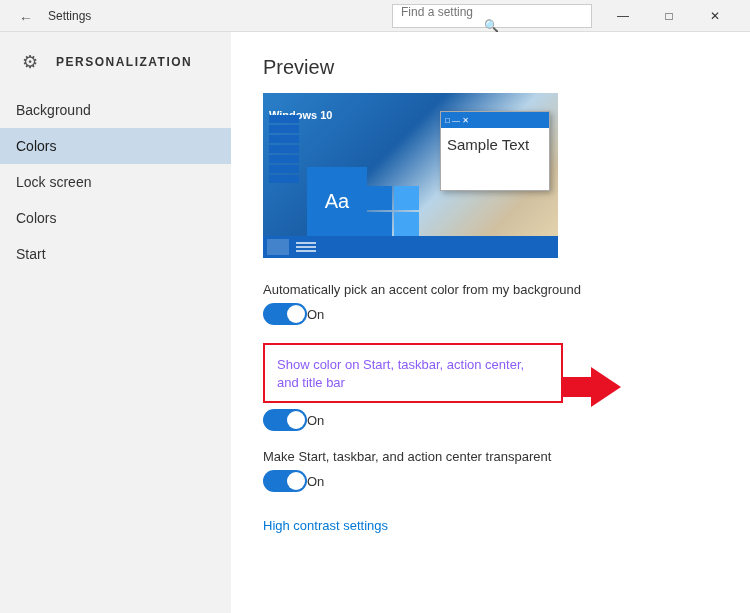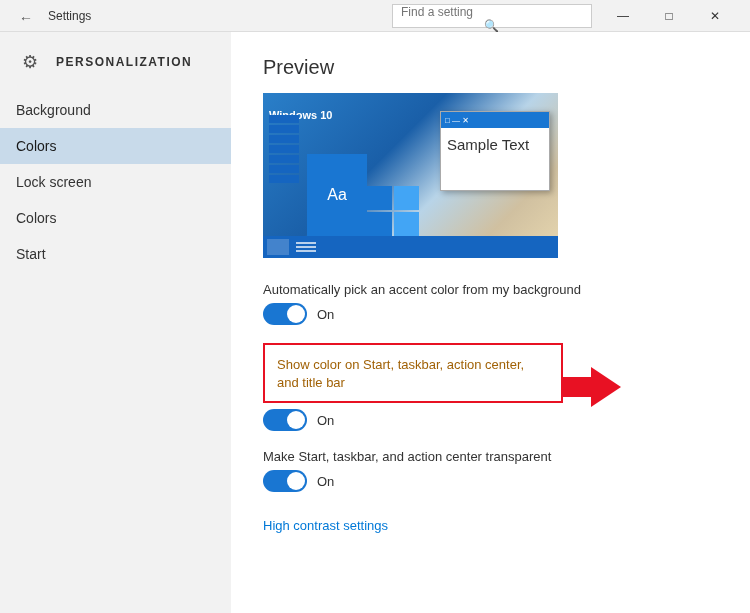--- a/index.html
+++ b/index.html
@@ -186,27 +186,27 @@
     .preview-line {
       height: 2px;
       width: 20px;
       background: rgba(255,255,255,0.7);
     }
     .preview-aa-block {
       position: absolute;
       bottom: 22px;
       left: 44px;
       width: 60px;
-      height: 82px;
+      height: 69px;
       background: #1976d2;
       display: flex;
       align-items: center;
       justify-content: center;
       color: white;
-      font-size: 16px;
+      font-size: 20px;
       font-weight: 300;
     }
     .preview-color-grid {
       position: absolute;
       bottom: 22px;
       left: 104px;
       display: grid;
       grid-template-columns: 1fr 1fr;
       gap: 2px;
       width: 52px;
@@ -256,21 +256,20 @@
       margin-bottom: 16px;
     }
     .option-label {
       font-size: 13px;
       color: #333;
       margin-bottom: 6px;
     }
     .toggle-row {
       display: flex;
       align-items: center;
-      gap: 10px;
       margin-bottom: 18px;
     }
     .toggle {
       width: 44px;
       height: 22px;
       background: #1976d2;
       border-radius: 11px;
       position: relative;
       cursor: pointer;
       flex-shrink: 0;
@@ -295,21 +294,21 @@
     .highlight-box {
       border: 2px solid #e81123;
       padding: 10px 12px;
       margin-bottom: 2px;
       position: relative;
       display: inline-block;
       width: 300px;
     }
     .highlight-box-text {
       font-size: 13px;
-      color: #a16207;
+      color: #8b5cf6;
     }
     .arrow-indicator {
       position: absolute;
       right: -60px;
       bottom: -10px;
     }
     .arrow-svg {
       width: 60px;
       height: 40px;
     }

